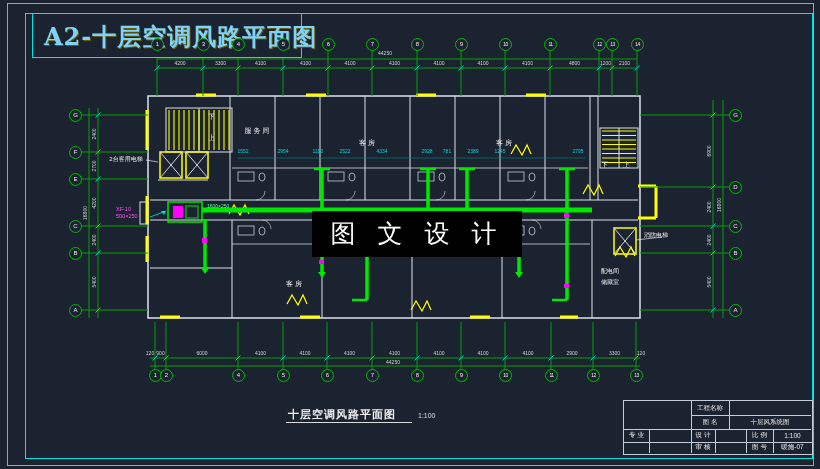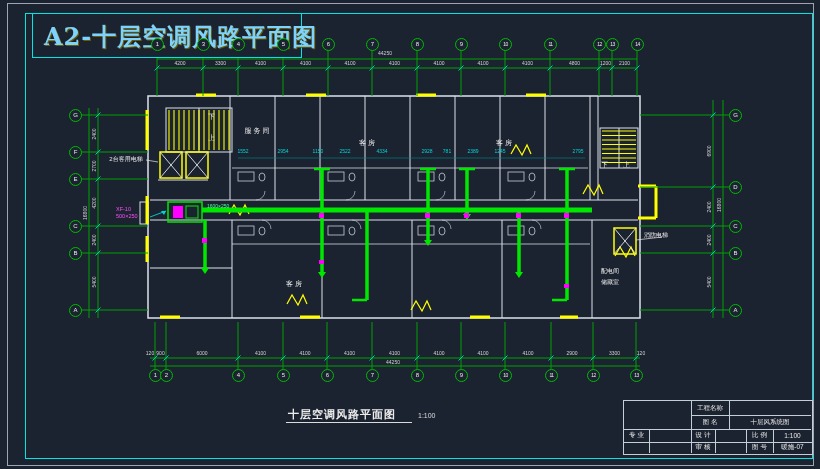--- a/index.html
+++ b/index.html
@@ -385,20 +385,21 @@
 
   <div class="stair-label" style="left:208px;top:112px;">下</div>
   <div class="stair-label" style="left:208px;top:133px;">上</div>
   <div class="stair-label" style="left:601px;top:160px;">下</div>
   <div class="stair-label" style="left:623px;top:160px;">上</div>
 
   <div class="duct-tag" style="left:116px;top:206px;">XF-10</div>
   <div class="duct-tag" style="left:116px;top:213px;">500×250</div>
   <div class="duct-size" style="left:207px;top:203px;">1600×250</div>
 
+  <div id="watermark" class="abs">图 文 设 计</div>
 
   <div id="caption" class="abs">
     <span class="cap-title">十层空调风路平面图</span><span class="cap-scale">1:100</span>
   </div>
 
   <div id="title-block" class="abs">
     <div class="tb-cell" style="left:0;top:0;width:67px;height:28px;"></div>
     <div class="tb-cell" style="left:67px;top:0;width:38px;height:14px;">工程名称</div>
     <div class="tb-cell" style="left:105px;top:0;width:82px;height:14px;border-right:none;"></div>
     <div class="tb-cell" style="left:67px;top:14px;width:38px;height:14px;">图  名</div>

